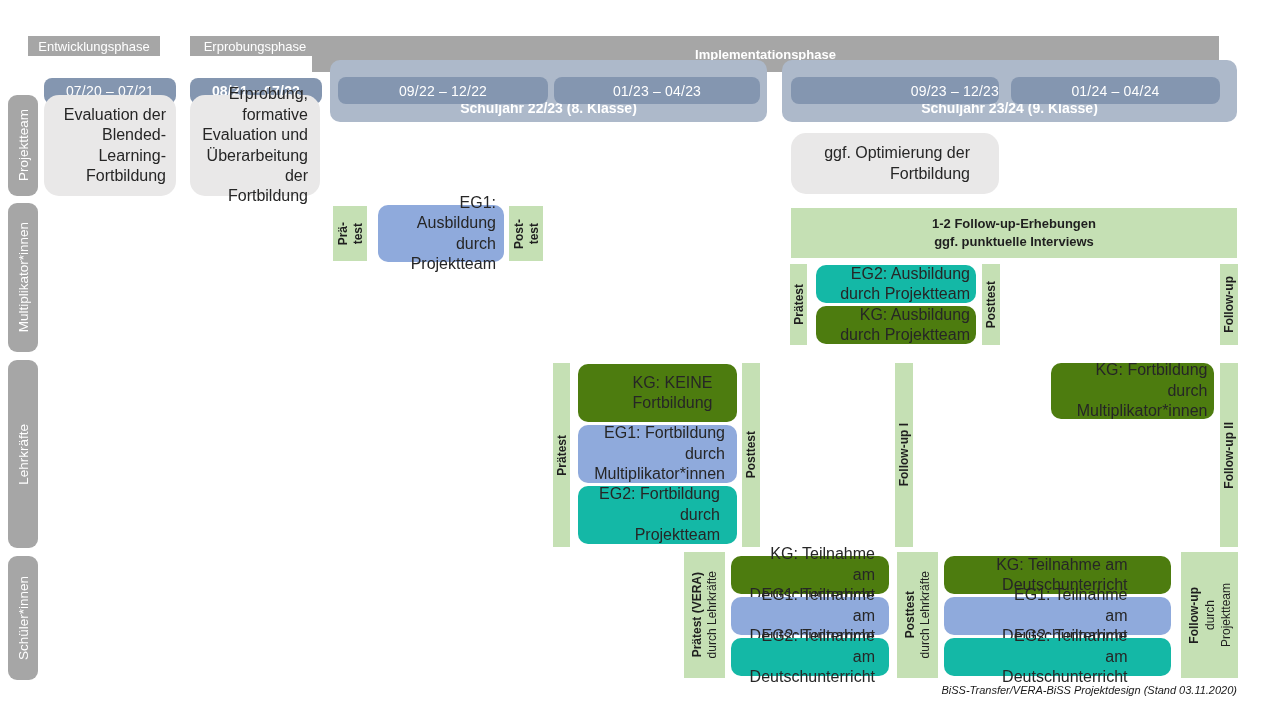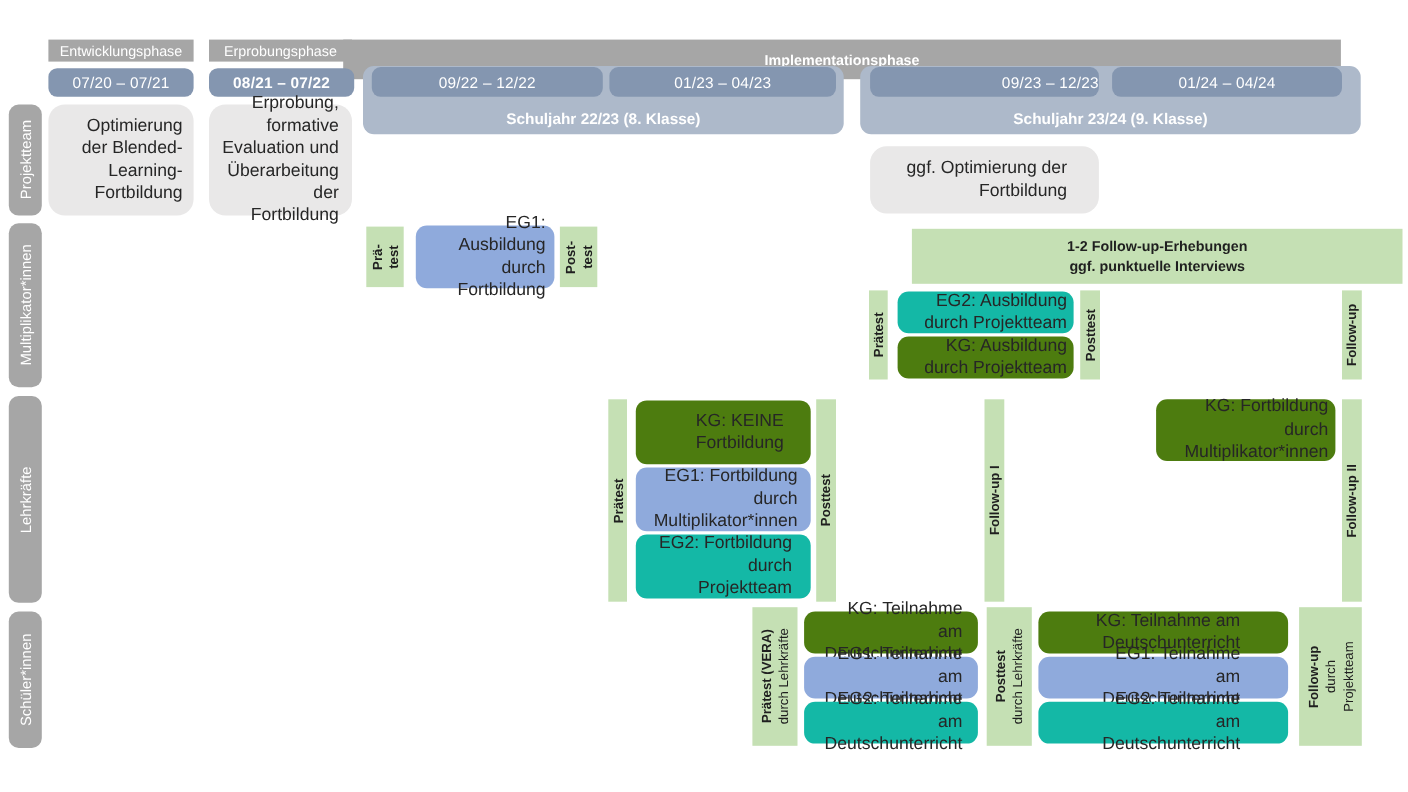--- a/index.html
+++ b/index.html
@@ -11,21 +11,21 @@
   .abs { position:absolute; box-sizing:border-box; }
 
   
   .phase-bar {
     background:#A6A6A6; color:#ffffff; font-size:13px;
     display:flex; align-items:center; justify-content:center; text-align:center;
   }
   
   .date-bar {
     background:#8496B0; color:#ffffff; font-size:14px; border-radius:8px;
-    display:flex; align-items:center; justify-content:center; letter-spacing:.2px;
+    display:flex; align-items:center; justify-content:center; letter-spacing:.2px;margin-top:16px;
   }
   
   .year-container { background:#ADB9CA; border-radius:10px; }
   .year-label {
     position:absolute; left:0; right:0; bottom:6px; text-align:center;
     color:#ffffff; font-weight:bold; font-size:14px;
   }
 
   
   .row-label {
@@ -42,42 +42,42 @@
   .box span { display:inline-block; }
   .box.light { background:#E9E8E8; border-radius:15px; }
   .box.kg   { background:#4d7c0f; }
   .box.eg1  { background:#8FAADC; }
   .box.eg2  { background:#14b8a6; }
 
   
   .green { background:#C5E0B4; }
   .gbox {
     display:flex; align-items:center; justify-content:center; text-align:center;
-    font-weight:bold; color:#1f1f1f;margin-left:38px;
+    font-weight:bold; color:#1f1f1f;
   }
   .gbox .lines { font-size:13px; line-height:1.35; }
   
   .vbar { display:flex; flex-direction:row; align-items:center; justify-content:center; gap:1px; }
   .vbar span {
     writing-mode:vertical-rl; transform:rotate(180deg);
     font-size:12px; white-space:nowrap; color:#1f1f1f;
   }
   .vbar span.b { font-weight:bold; }
 
   .footer-note {
     position:absolute; font-style:italic; font-size:11px; color:#1a1a1a;
     text-align:right;
   }
 </style>
 </head>
 <body>
 
 <div id="stage">
 
-  <div class="abs phase-bar" style="left:44px; top:36px; width:132px; height:20px;">
+  <div class="abs phase-bar" style="left:28px; top:36px; width:132px; height:20px;">
     <span>Entwicklungsphase</span>
   </div>
   <div class="abs phase-bar" style="left:190px; top:36px; width:130px; height:20px;">
     <span>Erprobungsphase</span>
   </div>
   <div class="abs phase-bar" style="left:312px; top:36px; width:907px; height:36px;font-weight:bold;">
     <span>Implementationsphase</span>
   </div>
 
   <div class="abs year-container" style="left:330px; top:60px; width:437px; height:62px;">
@@ -113,35 +113,35 @@
     <span>Multiplikator*innen</span>
   </div>
   <div class="abs row-label" style="left:8px; top:360px; width:30px; height:188px;">
     <span>Lehrkräfte</span>
   </div>
   <div class="abs row-label" style="left:8px; top:556px; width:30px; height:124px;">
     <span>Schüler*innen</span>
   </div>
 
   <div class="abs box light" style="left:44px; top:95px; width:132px; height:101px;">
-    <span style="max-width:112px;">Optimierung der Blended-Learning-Fortbildung</span>
+    <span style="max-width:112px;">Evaluation der Blended-Learning-Fortbildung</span>
   </div>
   <div class="abs box light" style="left:190px; top:95px; width:130px; height:101px;">
     <span style="max-width:106px;">Erprobung, formative Evaluation und Überarbeitung der Fortbildung</span>
   </div>
   <div class="abs box light" style="left:791px; top:133px; width:208px; height:61px;">
     <span style="max-width:150px;">ggf. Optimierung der Fortbildung</span>
   </div>
 
   <div class="abs green vbar" style="left:333px; top:206px; width:34px; height:55px;">
     <span class="b">Prä-</span>
     <span class="b">test</span>
   </div>
   <div class="abs box eg1" style="left:378px; top:205px; width:126px; height:57px;">
-    <span style="max-width:110px;">EG1: Ausbildung durch Fortbildung</span>
+    <span style="max-width:110px;">EG1: Ausbildung durch Projektteam</span>
   </div>
   <div class="abs green vbar" style="left:509px; top:206px; width:34px; height:55px;">
     <span class="b">Post-</span>
     <span class="b">test</span>
   </div>
 
   <div class="abs green gbox" style="left:791px; top:208px; width:446px; height:50px;">
     <div class="lines">
       <div>1-2 Follow-up-Erhebungen</div>
       <div>ggf. punktuelle Interviews</div>
@@ -214,14 +214,15 @@
   </div>
   <div class="abs box eg2" style="left:944px; top:638px; width:227px; height:38px;">
     <span style="max-width:140px;">EG2: Teilnahme am Deutschunterricht</span>
   </div>
   <div class="abs green vbar" style="left:1181px; top:552px; width:57px; height:126px; gap:2px;">
     <span class="b">Follow-up</span>
     <span>durch</span>
     <span>Projektteam</span>
   </div>
 
+  <div class="footer-note" style="left:700px; top:684px; width:537px;">BiSS-Transfer/VERA-BiSS Projektdesign (Stand 03.11.2020)</div>
 
 </div>
 
 </body></html>

